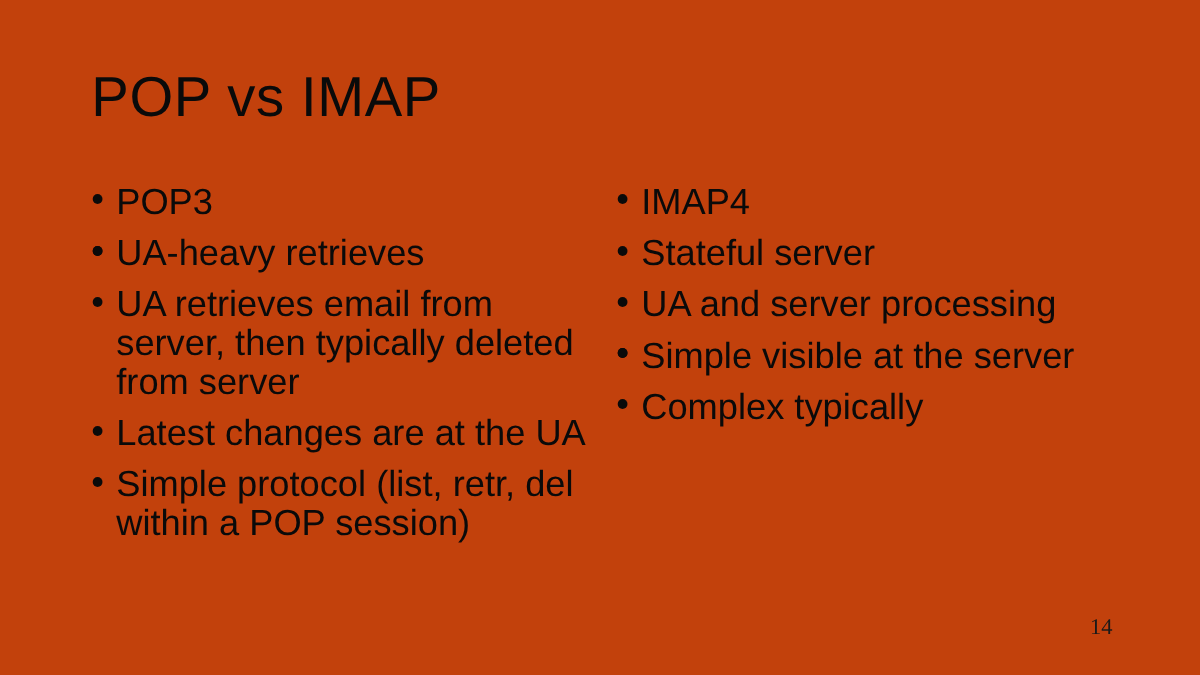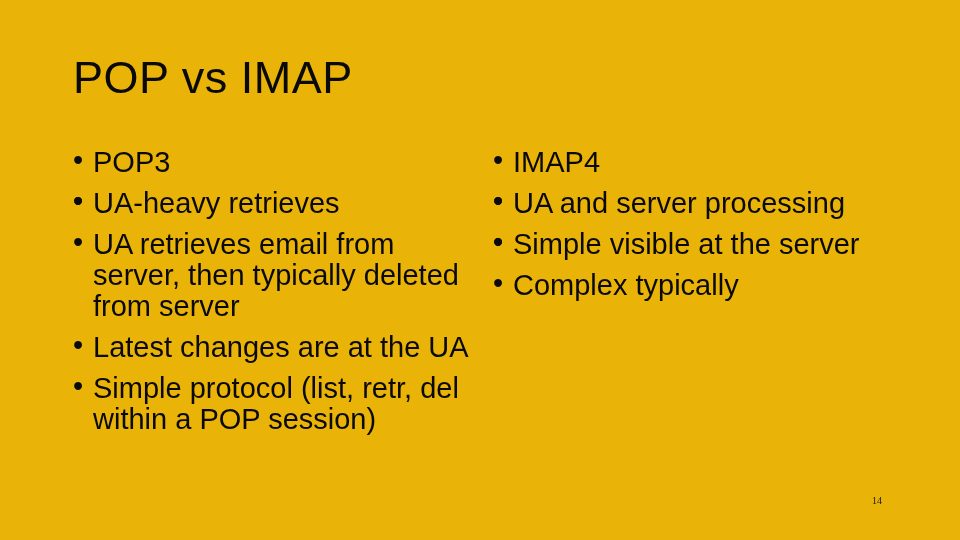--- a/index.html
+++ b/index.html
@@ -4,21 +4,21 @@
 <style>
   html, body {
     margin: 0;
     padding: 0;
     background: #ffffff;
   }
   .slide {
     position: relative;
     width: 960px;
     height: 540px;
-    background: #eab308;
+    background: #c2410c;
     overflow: hidden;
     font-family: "Liberation Sans", "DejaVu Sans", sans-serif;
     color: #0a0a0a;
   }
   .slide-title {
     position: absolute;
     left: 73px;
     top: 55px;
     margin: 0;
     font-size: 45px;
@@ -53,21 +53,21 @@
   }
   .bullet-text {
     white-space: pre-line;
     margin-top: 12px;
   }
   .page-number {
     position: absolute;
     left: 872px;
     top: 492px;
     font-family: "Liberation Serif", "DejaVu Serif", serif;
-    font-size: 10px;
+    font-size: 18px;
     line-height: 18px;
     color: #1a1a1a;
   }
 </style>
 </head>
 <body>
 
 <div class="slide">
 
   <h1 class="slide-title">POP vs IMAP</h1>
@@ -101,20 +101,21 @@
     </li>
   </ul>
 
   <ul class="bullet-col right">
     <li class="bullet-item">
       <span class="bullet-dot">•</span>
       <span class="bullet-text">IMAP4</span>
     </li>
     <li class="bullet-item">
       <span class="bullet-dot">•</span>
+      <span class="bullet-text">Stateful server</span>
     </li>
     <li class="bullet-item">
       <span class="bullet-dot">•</span>
       <span class="bullet-text">UA and server processing</span>
     </li>
     <li class="bullet-item">
       <span class="bullet-dot">•</span>
     </li>
     <li class="bullet-item">
       <span class="bullet-dot">•</span>

